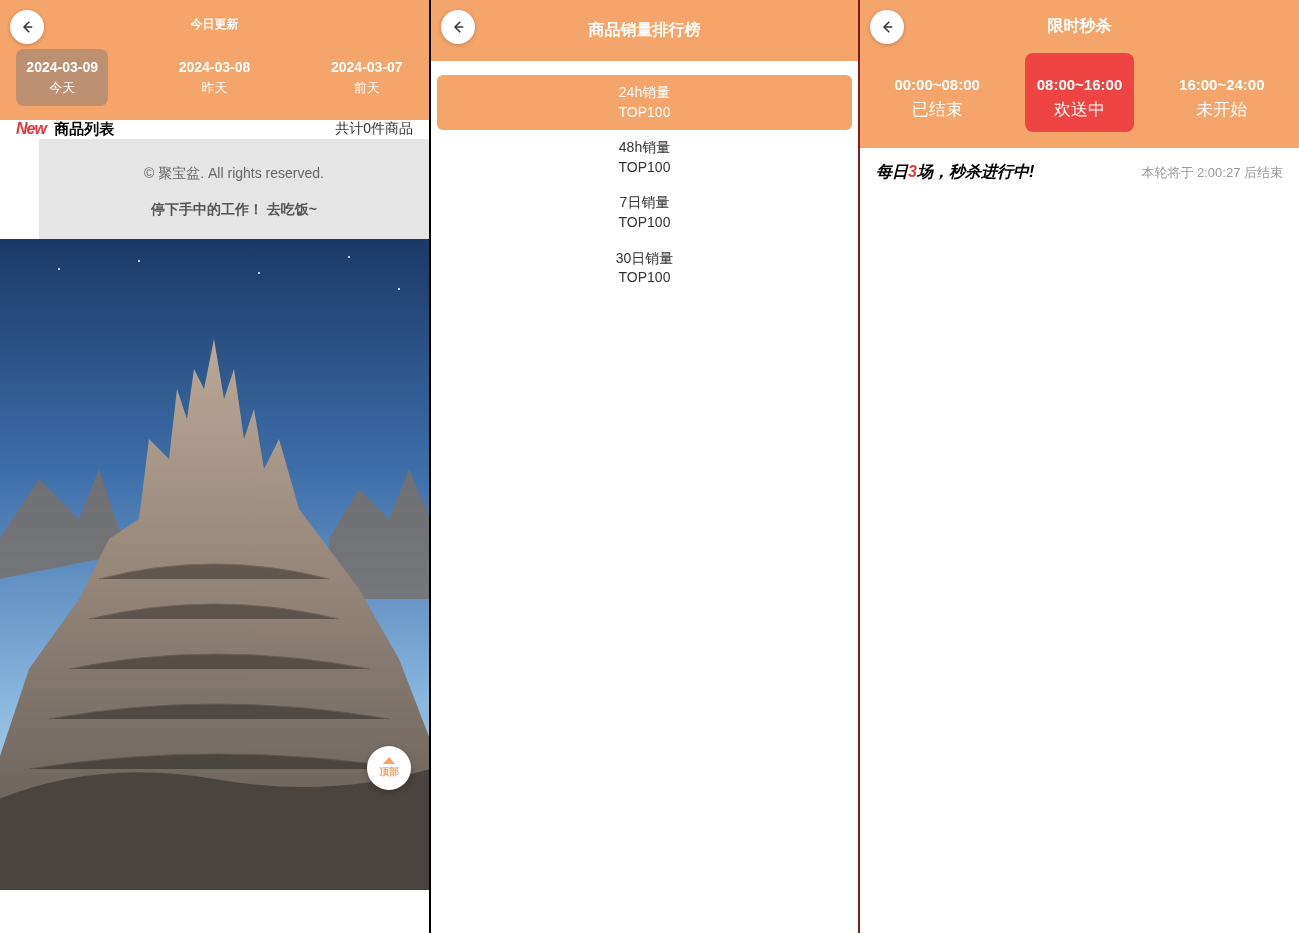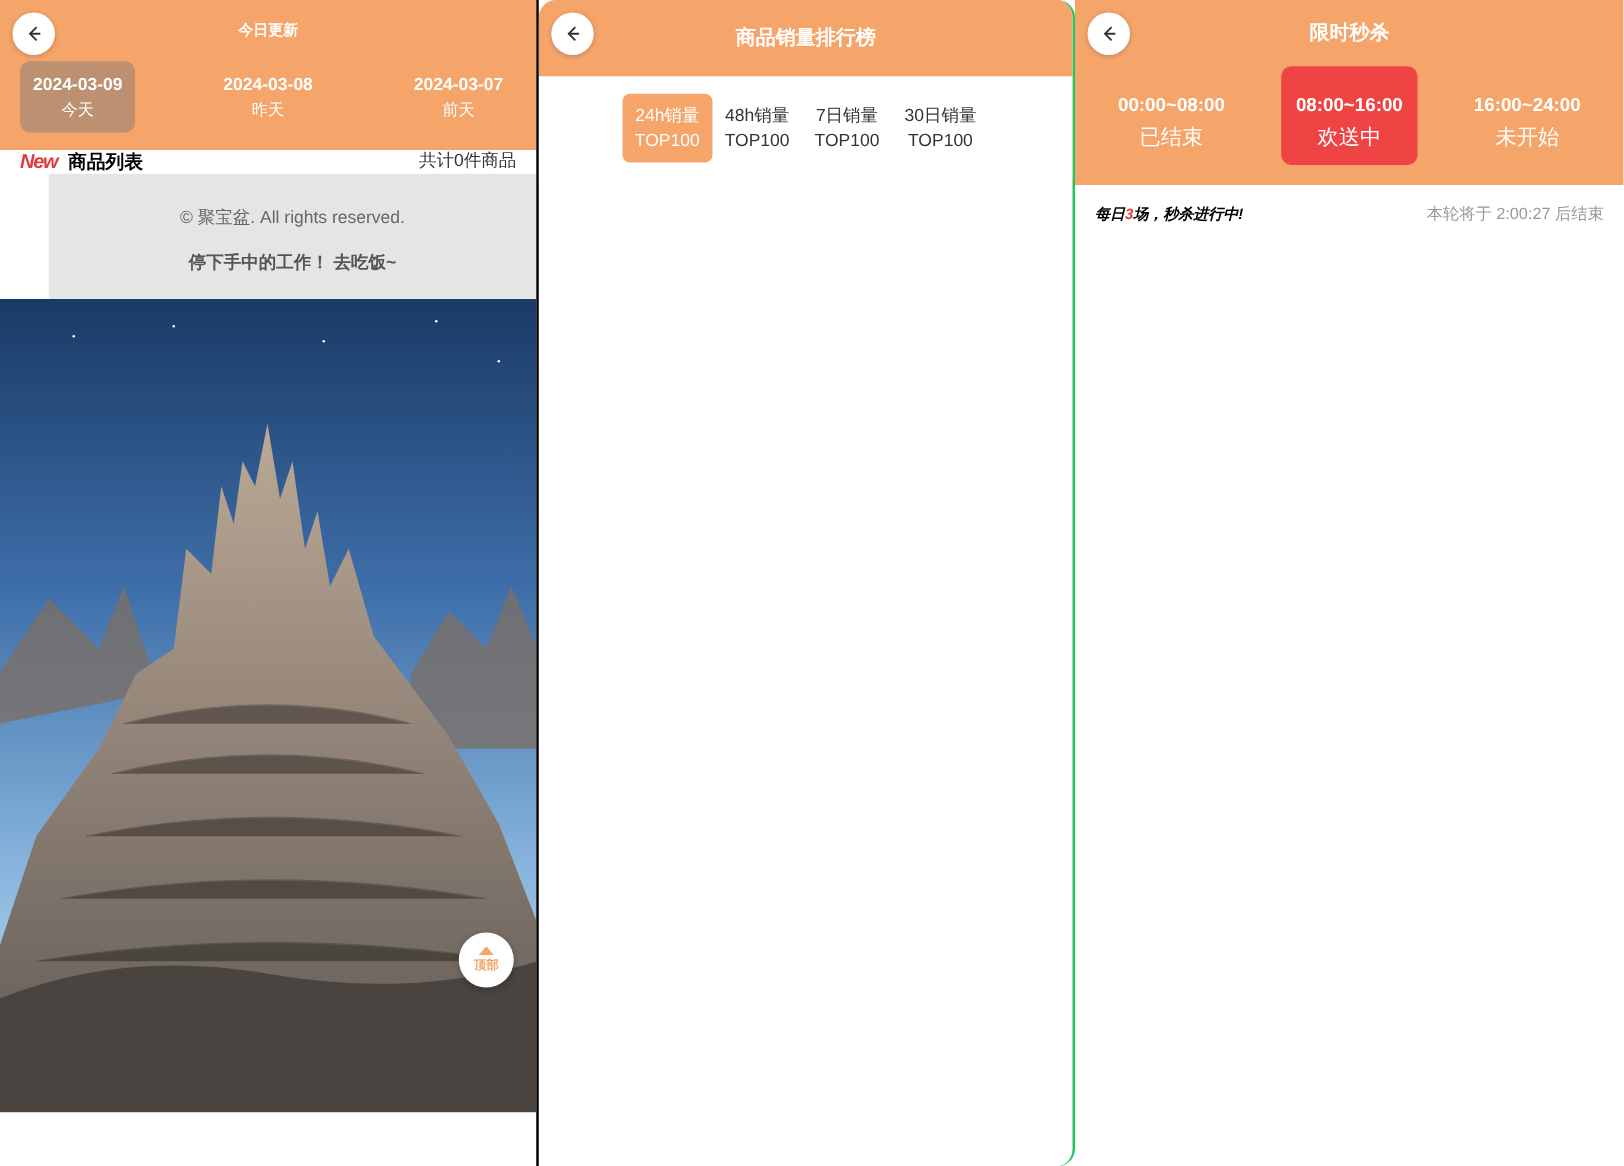--- a/index.html
+++ b/index.html
@@ -9,21 +9,21 @@
       width: 1299px;
       height: 933px;
       display: flex;
     }
     .panel {
       height: 933px;
       position: relative;
       overflow: hidden;
     }
     .p1 { width: 431px; border-right: 2px solid #000; }
-    .p2 { width: 429px; border-right: 2px solid #22c55e; border-radius: 14px; }
+    .p2 { width: 429px; border-right: 2px solid #7f1d1d; }
     .p3 { flex: 1; }
 
     
     .p1-header {
       background: #f5a46a;
       color: #fff;
       text-align: center;
       position: relative;
     }
     .p1-title {
@@ -125,23 +125,24 @@
       background: #f5a46a;
       color: #fff;
       text-align: center;
       padding: 20px 0;
       font-size: 16px;
       font-weight: bold;
       position: relative;
     }
     .p2-tabs {
       display: flex;
-      justify-content: center;
+      justify-content: flex-start;
       padding: 14px 6px;
       background: #fff;
+      flex-direction: column;
     }
     .p2-tab {
       text-align: center;
       font-size: 14px;
       line-height: 1.4;
       padding: 8px 10px;
       border-radius: 6px;
       cursor: pointer;
       color: #333;
       white-space: pre-line;
@@ -172,21 +173,21 @@
     .p3-tab.active { background: #ef4444; }
     .p3-tab .time { font-weight: bold; margin-top: 11px; }
     .p3-tab .state { font-size: 17px; }
     .p3-bar {
       display: flex;
       justify-content: space-between;
       align-items: center;
       padding: 14px 16px;
       background: #fff;
     }
-    .p3-badge { font-weight: bold; font-size: 12px; font-style: italic; }
+    .p3-badge { font-weight: bold; font-size: 16px; font-style: italic; }
     .p3-badge .red { color: #e4393c; }
     .p3-info { color: #999; font-size: 13px; }
   </style>
 </head>
 <body>
 
 <div class="panel p1">
   <div class="p1-header">
     <div class="back-btn">
       <svg viewBox="0 0 24 24" fill="none" stroke="#333" stroke-width="2">

